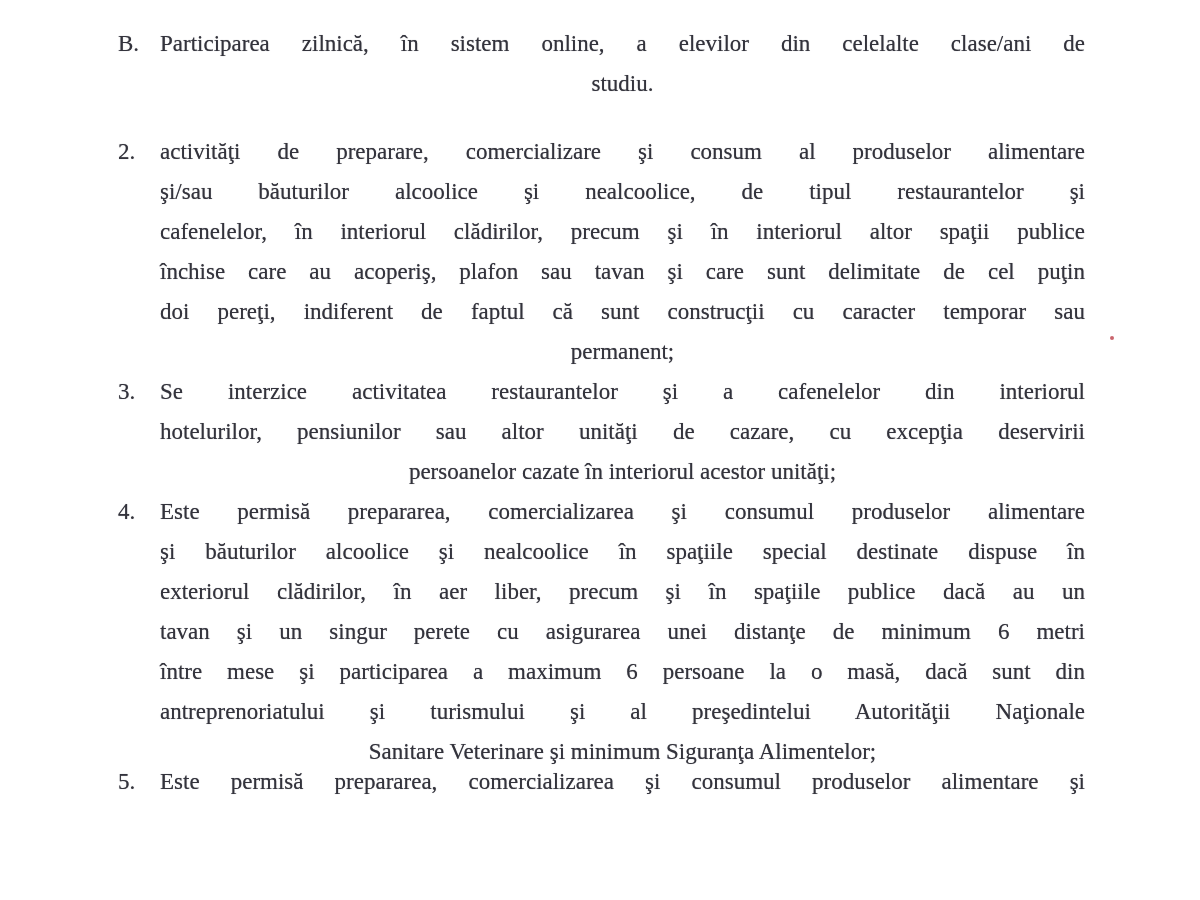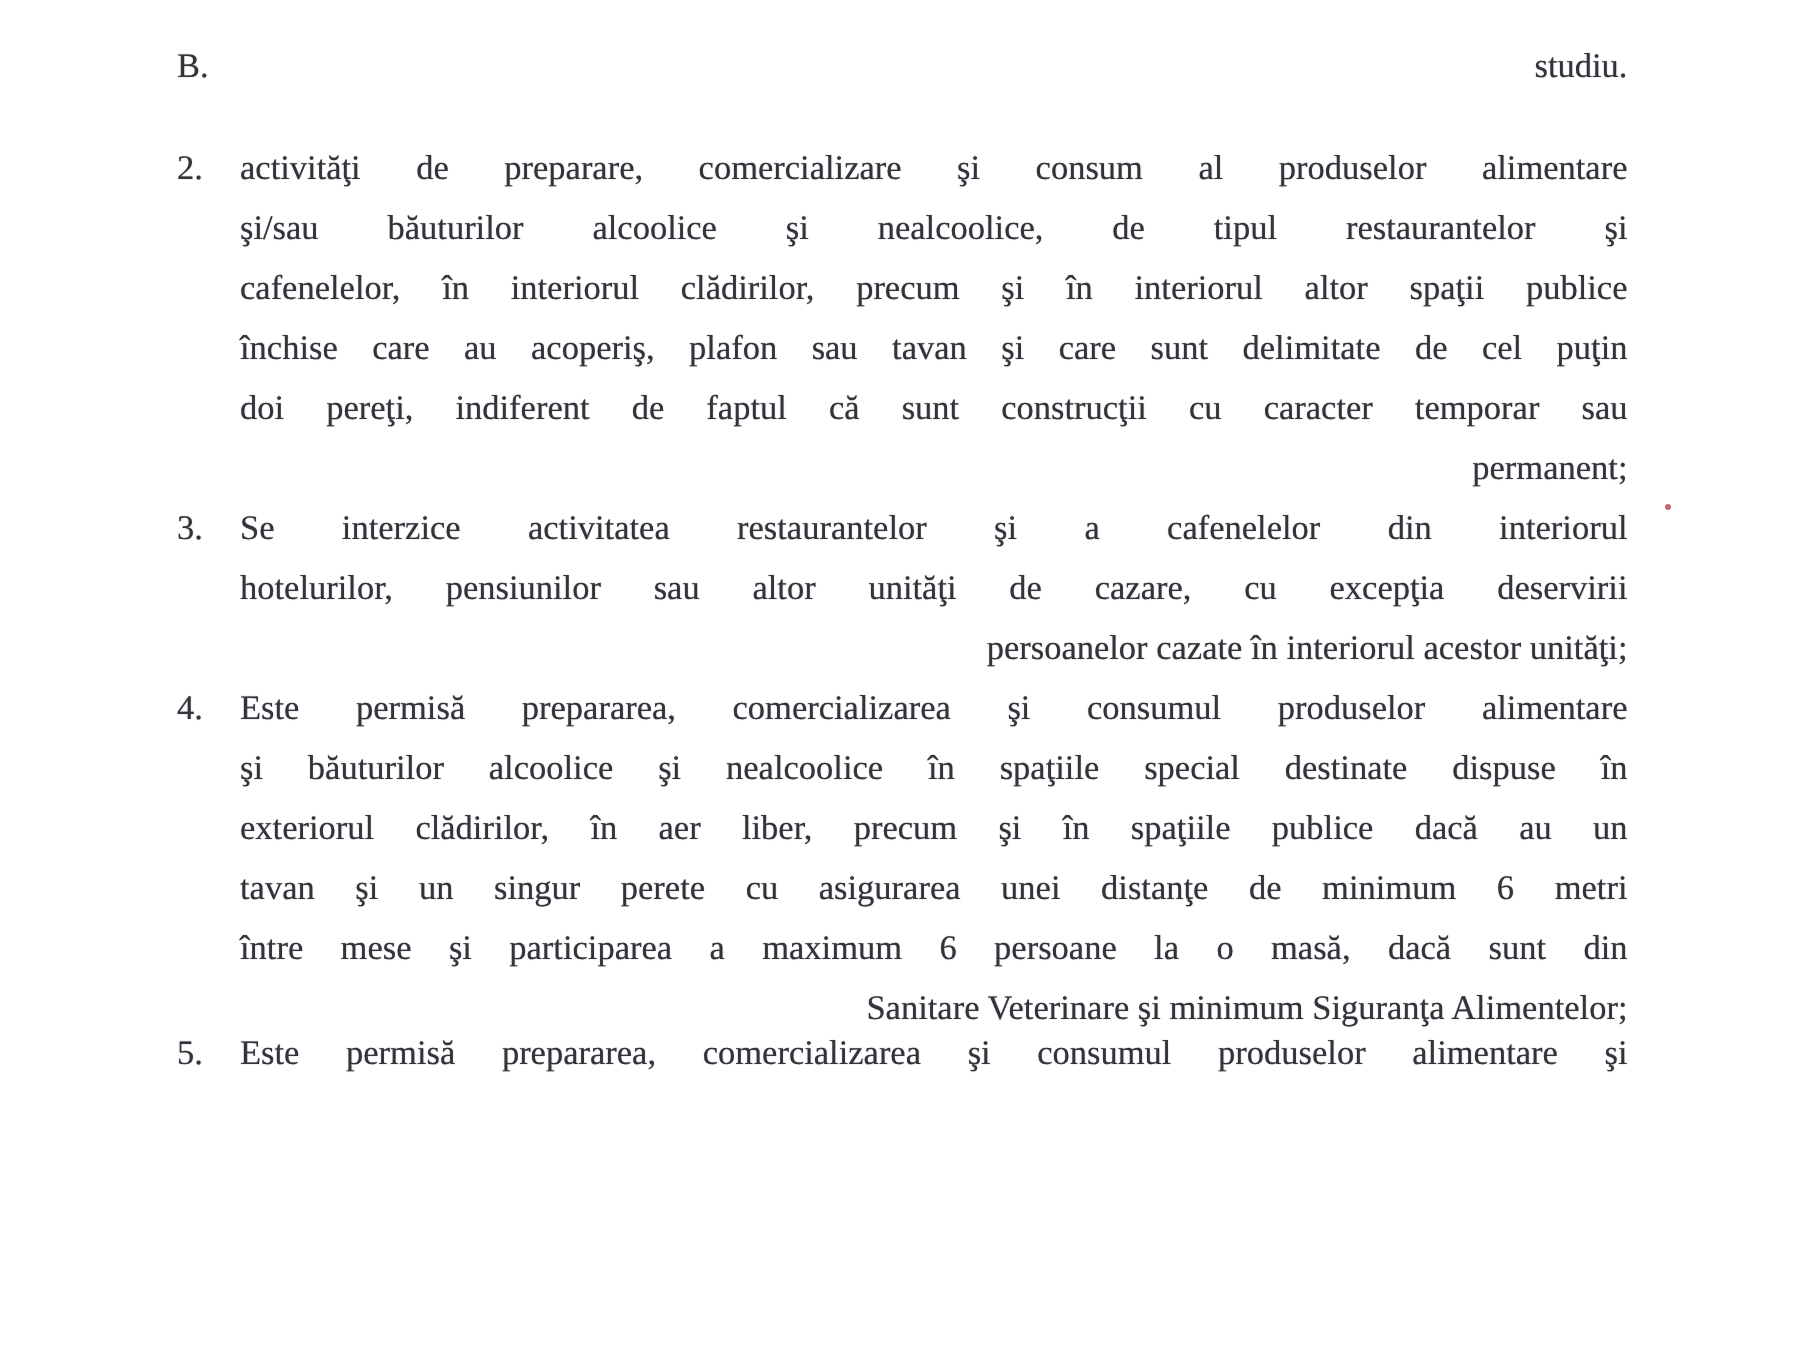--- a/index.html
+++ b/index.html
@@ -40,40 +40,41 @@
   }
   .line {
     width: 100%;
   }
   .line.just {
     text-align: justify;
     text-align-last: justify;
     text-justify: inter-word;
   }
   .line.last {
-    text-align: right;
+    text-align: center;
   }
   .scan-dot {
     position: absolute;
     left: 1110px;
     top: 336px;
     width: 4px;
     height: 4px;
     border-radius: 50%;
     background: rgba(191,74,84,0.85);
   }
 </style>
 </head>
 <body>
 
 <div class="doc">
 
   <div class="item item-b">
     <div class="marker">B.</div>
     <div class="lines">
+      <div class="line just">Participarea zilnică, în sistem online, a elevilor din celelalte clase/ani de</div>
       <div class="line last">studiu.</div>
     </div>
   </div>
 
   <div class="item">
     <div class="marker">2.</div>
     <div class="lines">
       <div class="line just">activităţi de preparare, comercializare şi consum al produselor alimentare</div>
       <div class="line just">şi/sau băuturilor alcoolice şi nealcoolice, de tipul restaurantelor şi</div>
       <div class="line just">cafenelelor, în interiorul clădirilor, precum şi în interiorul altor spaţii publice</div>
@@ -93,20 +94,21 @@
   </div>
 
   <div class="item">
     <div class="marker">4.</div>
     <div class="lines">
       <div class="line just">Este permisă prepararea, comercializarea şi consumul produselor alimentare</div>
       <div class="line just">şi băuturilor alcoolice şi nealcoolice în spaţiile special destinate dispuse în</div>
       <div class="line just">exteriorul clădirilor, în aer liber, precum şi în spaţiile publice dacă au un</div>
       <div class="line just">tavan şi un singur perete cu asigurarea unei distanţe de minimum 6 metri</div>
       <div class="line just">între mese şi participarea a maximum 6 persoane la o masă, dacă sunt din</div>
+      <div class="line just">antreprenoriatului şi turismului şi al preşedintelui Autorităţii Naţionale</div>
       <div class="line last">Sanitare Veterinare şi minimum Siguranţa Alimentelor;</div>
     </div>
   </div>
 
   <div class="item item-5">
     <div class="marker">5.</div>
     <div class="lines">
       <div class="line just">Este permisă prepararea, comercializarea şi consumul produselor alimentare şi</div>
     </div>
   </div>

